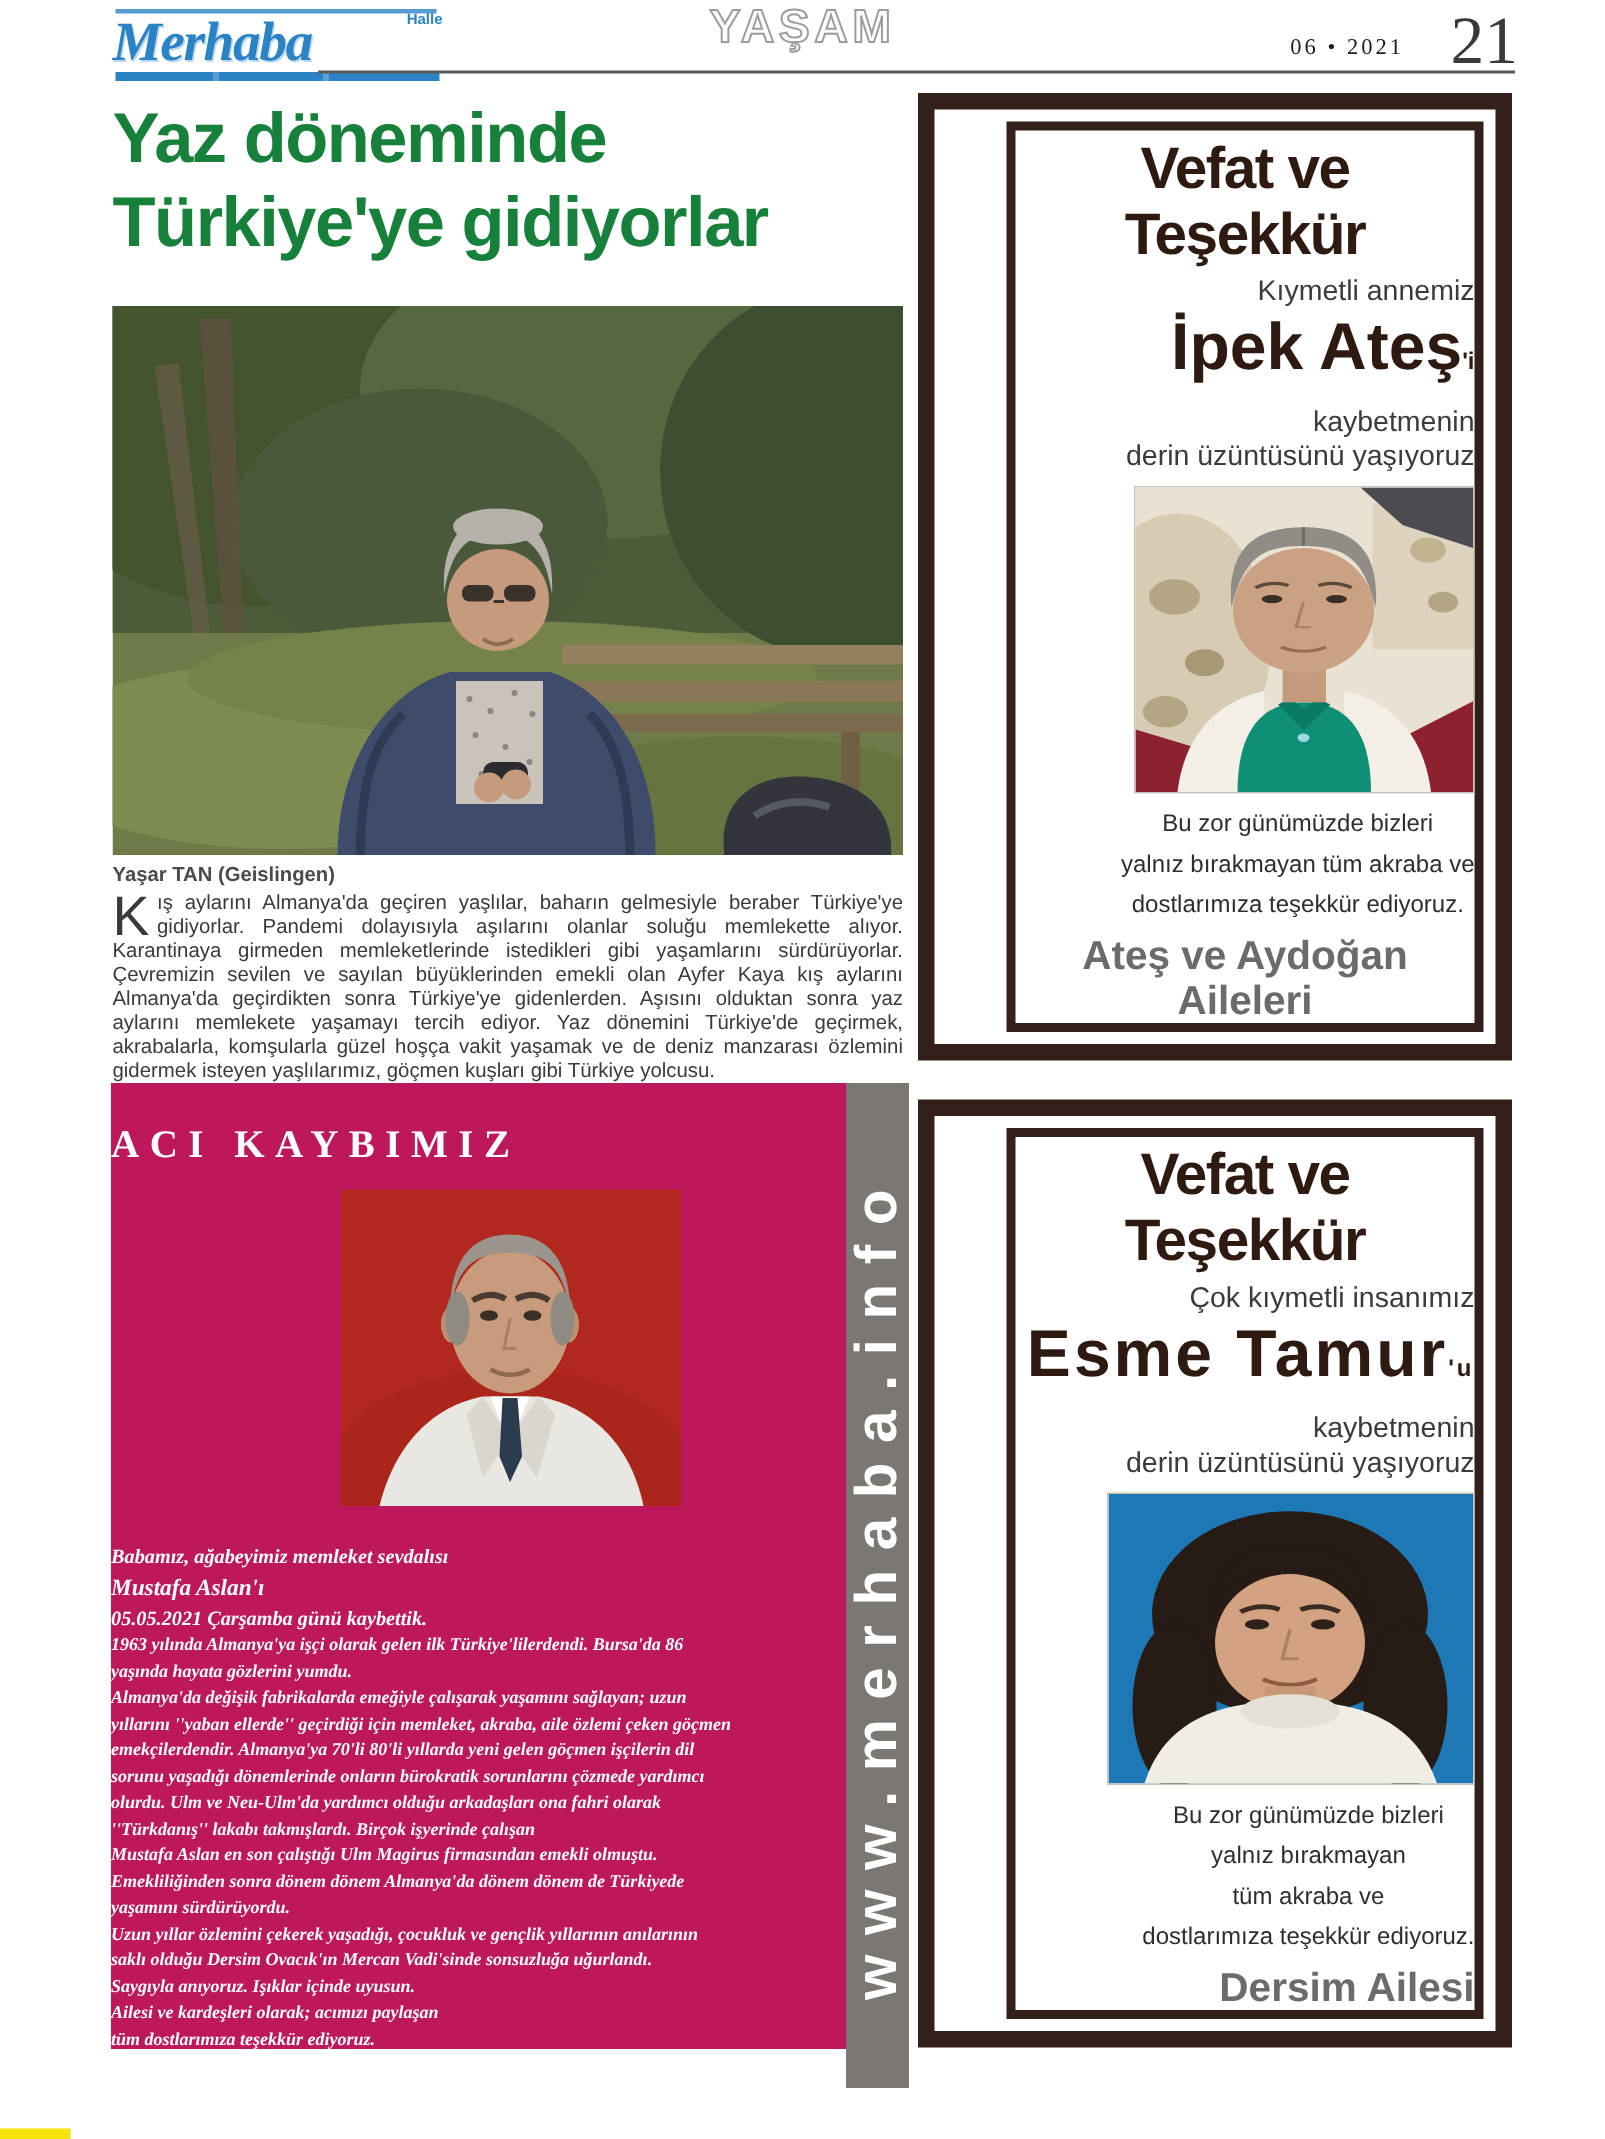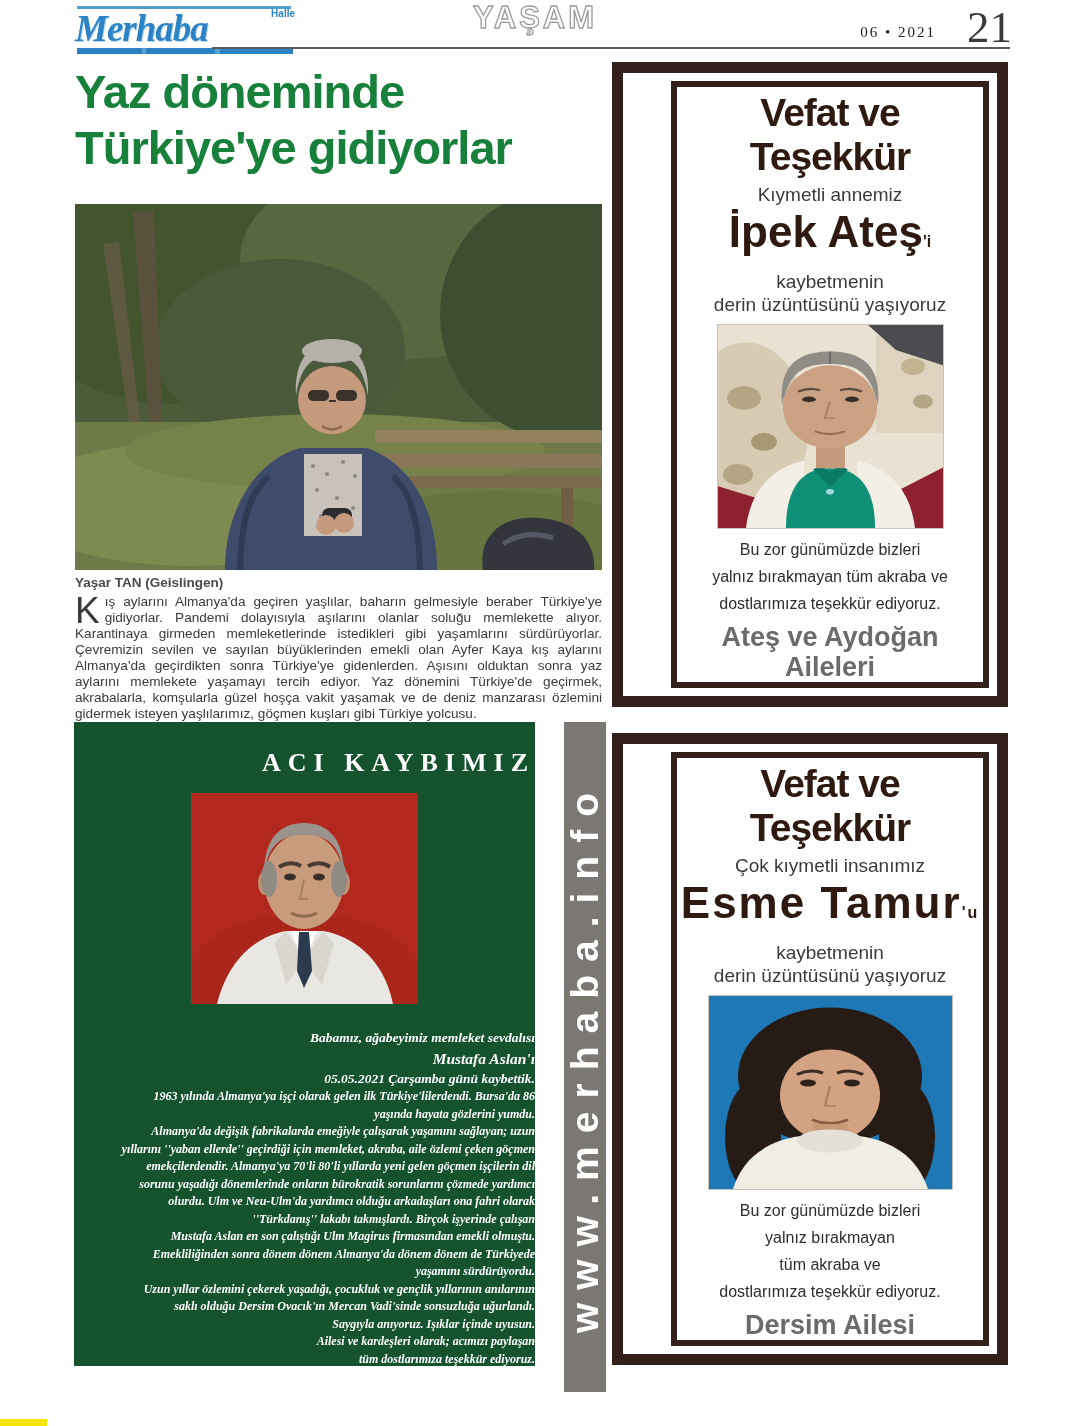--- a/index.html
+++ b/index.html
@@ -27,42 +27,42 @@
   
   .headline{position:absolute;left:75px;top:64px;width:527px;text-align:left;
             font-size:47px;line-height:56px;font-weight:bold;color:#17813b;letter-spacing:-1px;}
   .article-photo{position:absolute;left:75px;top:204px;width:527px;height:366px;}
   .caption{position:absolute;left:75px;top:575px;width:527px;font-size:13.5px;font-weight:bold;color:#4a4a4a;}
   .body-text{position:absolute;left:75px;top:594px;width:527px;font-size:13.6px;line-height:16px;
              text-align:justify;color:#3a3a3a;}
   .dropcap{float:left;font-size:37px;line-height:29px;padding:2px 5px 0 0;color:#3a3a3a;}
 
   
-  .memorial{position:absolute;left:74px;top:722px;width:461px;height:644px;background:#14532d;
-            color:#ffffff;text-align:right;font-family:"Liberation Serif","DejaVu Serif",serif;}
+  .memorial{position:absolute;left:74px;top:722px;width:532px;height:644px;background:#be185d;
+            color:#ffffff;text-align:left;font-family:"Liberation Serif","DejaVu Serif",serif;}
   .m-title{margin-top:26px;font-size:26px;font-weight:bold;letter-spacing:7px;}
   .m-photo{display:block;margin:15px auto 0 auto;width:227px;height:211px;}
   .m-text{margin-top:24px;font-weight:bold;font-style:italic;}
   .m-l{font-size:12px;line-height:17.5px;white-space:nowrap;}
   .m-l0{font-size:13.5px;line-height:20px;}
   .m-l1{font-size:15.5px;line-height:21px;}
   .m-l2{font-size:13.5px;line-height:19px;}
 
   
   .strip{position:absolute;left:564px;top:722px;width:42px;height:670px;background:#7b7773;
          display:flex;align-items:center;justify-content:center;}
   .strip-text{writing-mode:vertical-rl;transform:rotate(180deg);color:#ffffff;font-weight:bold;
               font-size:39px;letter-spacing:13px;}
 
   
   .obit{position:absolute;left:612px;width:396px;border:11px solid #33201a;box-sizing:border-box;background:#fff;}
   .obit1{top:62px;height:645px;}
   .obit2{top:733px;height:632px;}
   .obit-inner{position:absolute;top:8px;left:8px;right:8px;bottom:8px;border:6px solid #33201a;
-              display:flex;flex-direction:column;align-items:center;text-align:center;margin-left:40px;}
+              display:flex;flex-direction:column;align-items:flex-end;text-align:center;margin-left:40px;}
   .obit-title{margin-top:4px;font-size:39px;line-height:44px;font-weight:bold;color:#2e1a10;letter-spacing:-1px;}
   .obit-sub{margin-top:4px;font-size:19px;line-height:23px;color:#3b3b3b;}
   .obit-name{margin-top:2px;font-size:44px;line-height:48px;font-weight:bold;color:#2e1a10;}
   .obit-suffix{font-size:16px;font-weight:bold;}
   .obit-photo{margin-top:8px;border:1px solid #c9c4ba;}
   .obit-thanks{margin-top:7px;font-size:16px;line-height:27px;color:#2e2e2e;}
   .obit-family{margin-top:5px;font-size:27px;line-height:30px;font-weight:bold;color:#6b6b6b;}
 
   .corner-mark{position:absolute;left:0;top:1419px;width:47px;height:7px;background:#f5e409;}
 </style>

